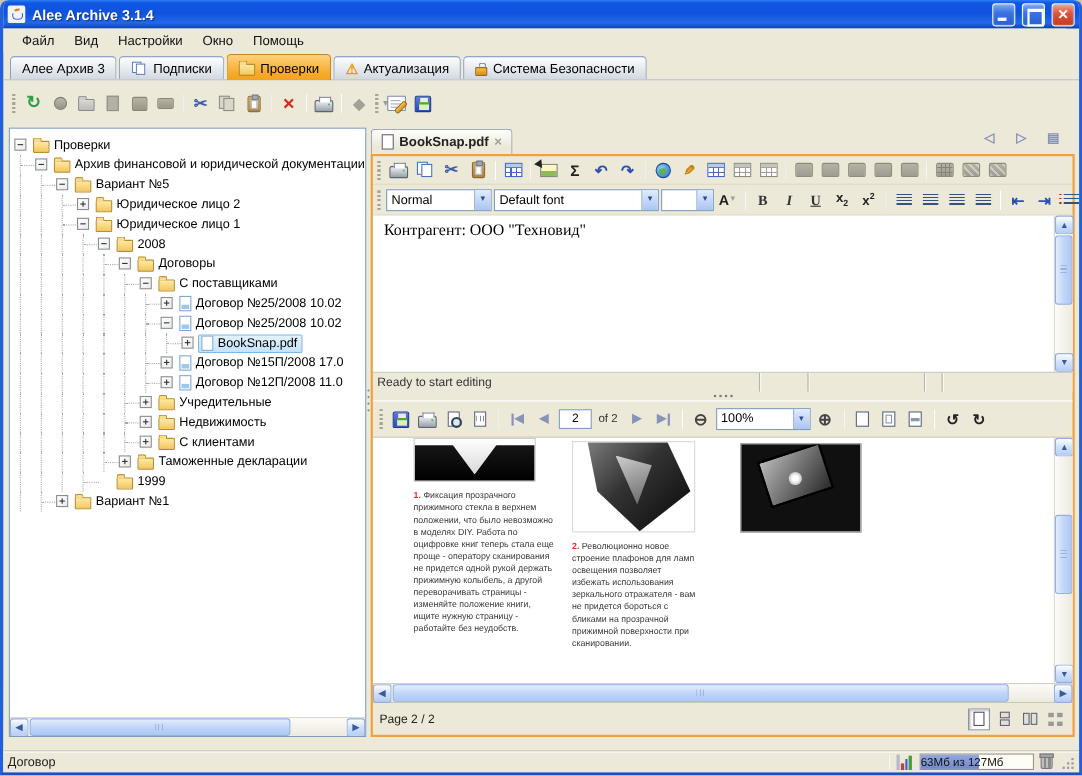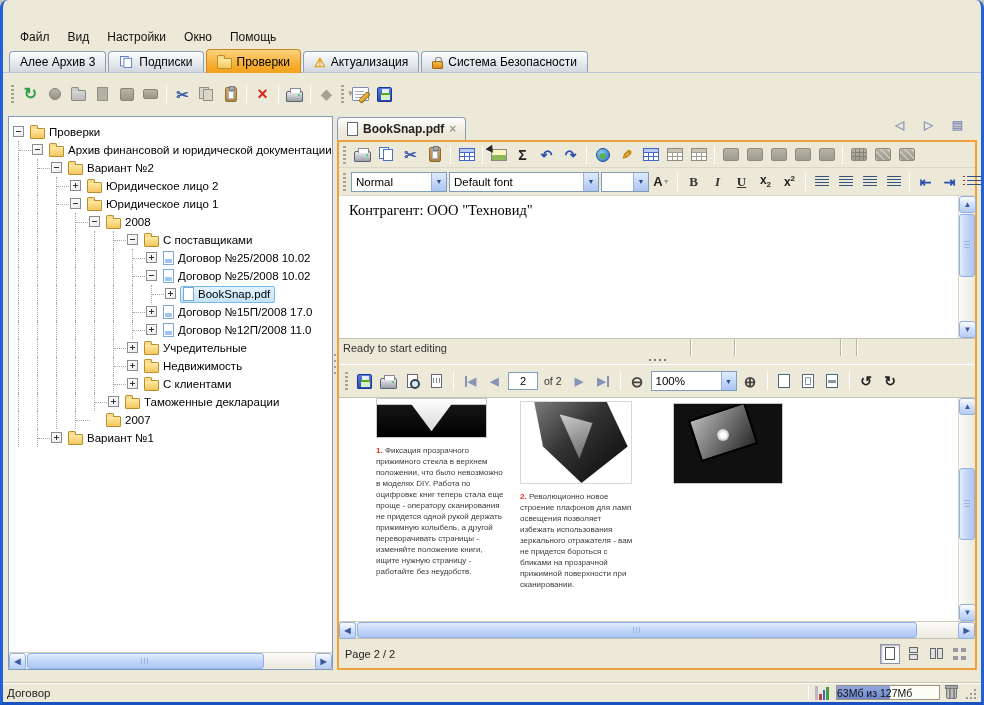--- a/index.html
+++ b/index.html
@@ -220,20 +220,27 @@
   #memtext{position:relative;z-index:1;text-align:center;font-size:10.5px;line-height:14px;color:#111;}
   .rgrip{position:relative;width:14px;height:14px;}
   .rgrip::before{content:"";position:absolute;right:1px;bottom:1px;width:2px;height:2px;background:#9a9a9a;
     box-shadow:-4px 0 #9a9a9a,0 -4px #9a9a9a,-8px 0 #9a9a9a,-4px -4px #9a9a9a,0 -8px #9a9a9a;}
 </style>
 </head>
 <body>
 
 <div id="win">
 
+  <div id="titlebar" class="abs">
+    <i class="sh-java"></i>
+    <span id="titletext">Alee Archive 3.1.4</span>
+    <span class="wbtn min"></span>
+    <span class="wbtn max"></span>
+    <span class="wbtn close"></span>
+  </div>
 
   <div id="menubar" class="abs">
       <span class="menu-item">Файл</span>
       <span class="menu-item">Вид</span>
       <span class="menu-item">Настройки</span>
       <span class="menu-item">Окно</span>
       <span class="menu-item">Помощь</span>
     </div>
 
   <div id="tabstrip" class="abs">
@@ -341,21 +348,21 @@
             <b class="tlabel">Архив финансовой и юридической документации</b>
           </span>
         </div>
         <div class="trow">
           <s class="rail" style="left: 9px;"></s>
           <s class="rail" style="left: 28px;"></s>
           <s class="hdash" style="left: 29px;"></s>
           <s class="exp minus" style="left: 42px;"></s>
           <span class="tlw" style="margin-left: 57px;">
             <i class="sh-folder"></i>
-            <b class="tlabel">Вариант №2</b>
+            <b class="tlabel">Вариант №5</b>
           </span>
         </div>
         <div class="trow">
           <s class="rail" style="left: 9px;"></s>
           <s class="rail" style="left: 28px;"></s>
           <s class="rail" style="left: 47px;"></s>
           <s class="hdash" style="left: 48px;"></s>
           <s class="exp plus" style="left: 61px;"></s>
           <span class="tlw" style="margin-left: 76px;">
             <i class="sh-folder"></i>
@@ -376,20 +383,33 @@
         <div class="trow">
           <s class="rail" style="left: 9px;"></s>
           <s class="rail" style="left: 28px;"></s>
           <s class="rail" style="left: 47px;"></s>
           <s class="rail" style="left: 66px;"></s>
           <s class="hdash" style="left: 67px;"></s>
           <s class="exp minus" style="left: 80px;"></s>
           <span class="tlw" style="margin-left: 95px;">
             <i class="sh-folder"></i>
             <b class="tlabel">2008</b>
+          </span>
+        </div>
+        <div class="trow">
+          <s class="rail" style="left: 9px;"></s>
+          <s class="rail" style="left: 28px;"></s>
+          <s class="rail" style="left: 47px;"></s>
+          <s class="rail" style="left: 66px;"></s>
+          <s class="rail" style="left: 85px;"></s>
+          <s class="hdash" style="left: 86px;"></s>
+          <s class="exp minus" style="left: 99px;"></s>
+          <span class="tlw" style="margin-left: 114px;">
+            <i class="sh-folder"></i>
+            <b class="tlabel">Договоры</b>
           </span>
         </div>
         <div class="trow">
           <s class="rail" style="left: 9px;"></s>
           <s class="rail" style="left: 28px;"></s>
           <s class="rail" style="left: 47px;"></s>
           <s class="rail" style="left: 66px;"></s>
           <s class="rail" style="left: 85px;"></s>
           <s class="rail" style="left: 104px;"></s>
           <s class="hdash" style="left: 105px;"></s>
@@ -531,21 +551,21 @@
           </span>
         </div>
         <div class="trow">
           <s class="rail" style="left: 9px;"></s>
           <s class="rail" style="left: 28px;"></s>
           <s class="rail" style="left: 47px;"></s>
           <s class="rail" style="left: 66px;"></s>
           <s class="hdash" style="left: 67px;"></s>
           <span class="tlw" style="margin-left: 95px;">
             <i class="sh-folder"></i>
-            <b class="tlabel">2007</b>
+            <b class="tlabel">1999</b>
           </span>
         </div>
         <div class="trow">
           <s class="rail" style="left: 9px;"></s>
           <s class="rail" style="left: 28px;"></s>
           <s class="hdash" style="left: 29px;"></s>
           <s class="exp plus" style="left: 42px;"></s>
           <span class="tlw" style="margin-left: 57px;">
             <i class="sh-folder"></i>
             <b class="tlabel">Вариант №1</b>

